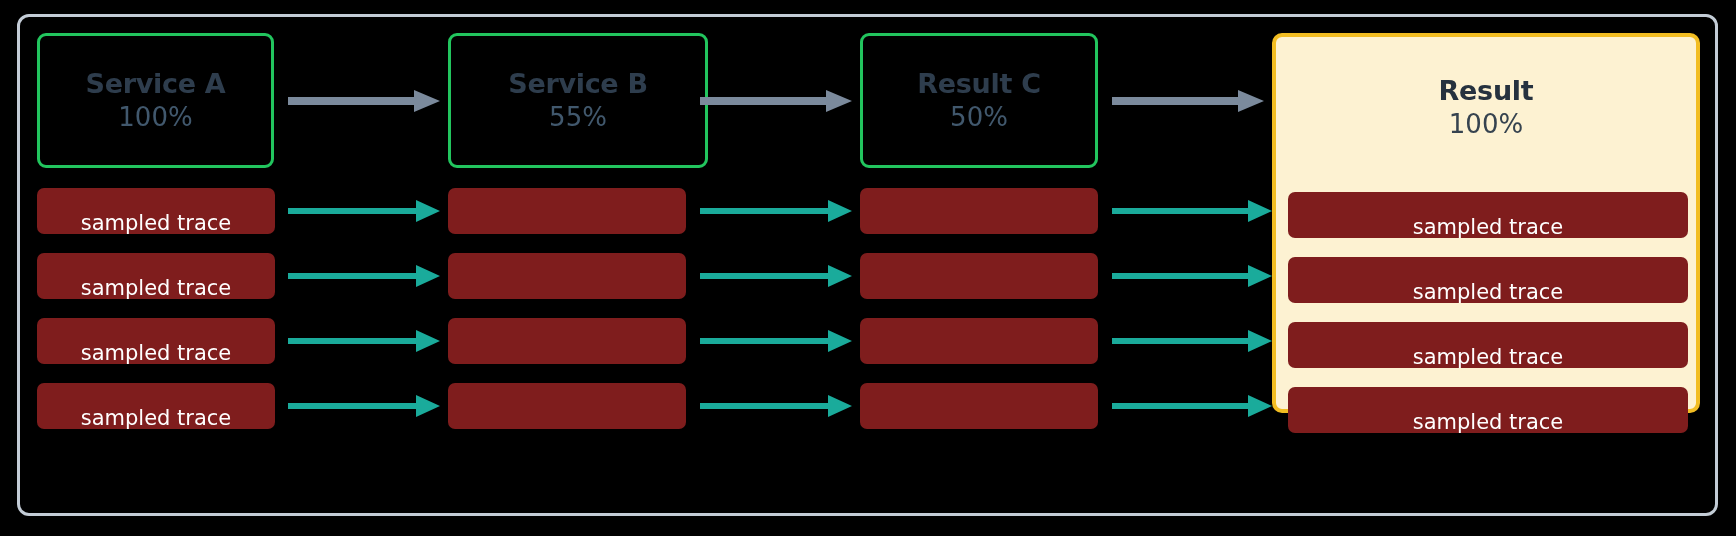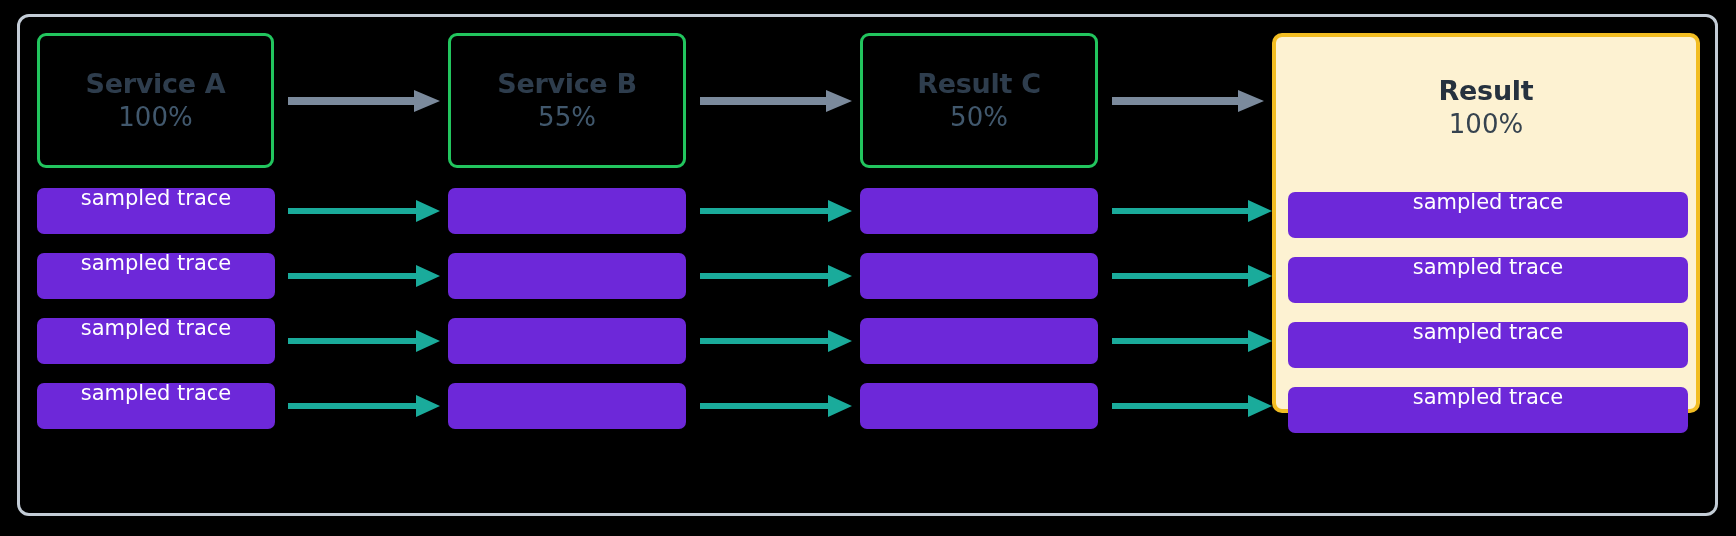--- a/index.html
+++ b/index.html
@@ -82,24 +82,24 @@
     font-size: 26px;
     color: #36434f;
     line-height: 1.25;
     margin-top: 2px;
   }
 
   
   .trace-bar {
     position: absolute;
     height: 46px;
-    background: #6d28d9;
+    background: #7f1d1d;
     border-radius: 7px;
     display: flex;
-    align-items: flex-start;
+    align-items: flex-end;
     justify-content: center;
   }
   .trace-label {
     font-size: 21px;
     color: #ffffff;
     line-height: 1;
     white-space: nowrap;
   }
 
   
@@ -115,21 +115,21 @@
 
 <div id="stage">
 
   <div id="outer-frame"></div>
 
   <div class="service-box" id="box-service-a" style="left:37px; width:237px;">
     <div class="service-title">Service A</div>
     <div class="service-pct">100%</div>
   </div>
 
-  <div class="service-box" id="box-service-b" style="left:448px; width:238px;">
+  <div class="service-box" id="box-service-b" style="left:448px; width:260px;">
     <div class="service-title">Service B</div>
     <div class="service-pct">55%</div>
   </div>
 
   <div class="service-box" id="box-service-c" style="left:860px; width:238px;">
     <div class="service-title">Result C</div>
     <div class="service-pct">50%</div>
   </div>
 
   <div id="result-box">

